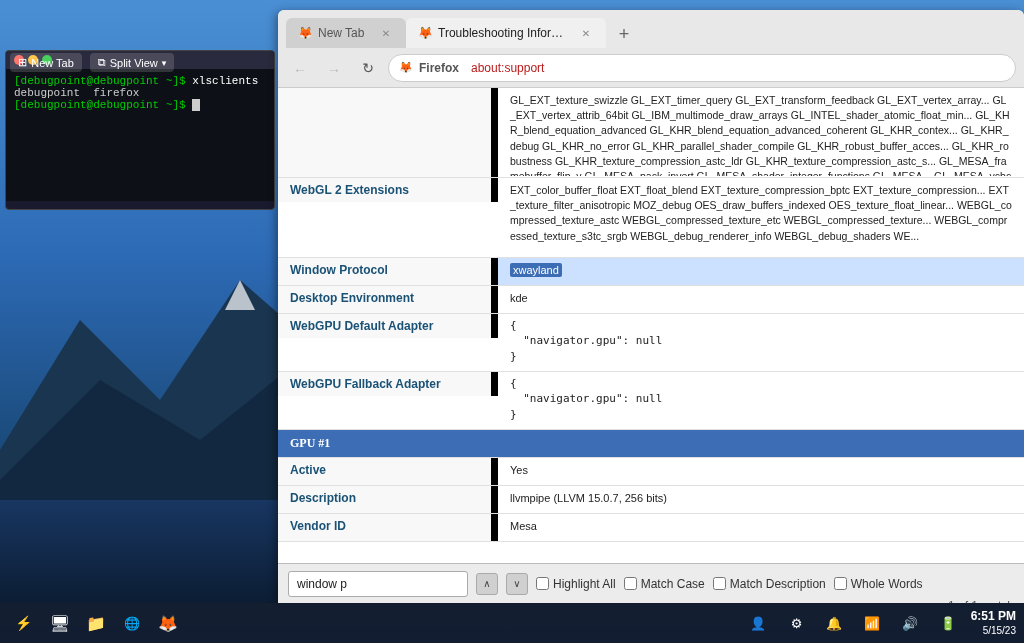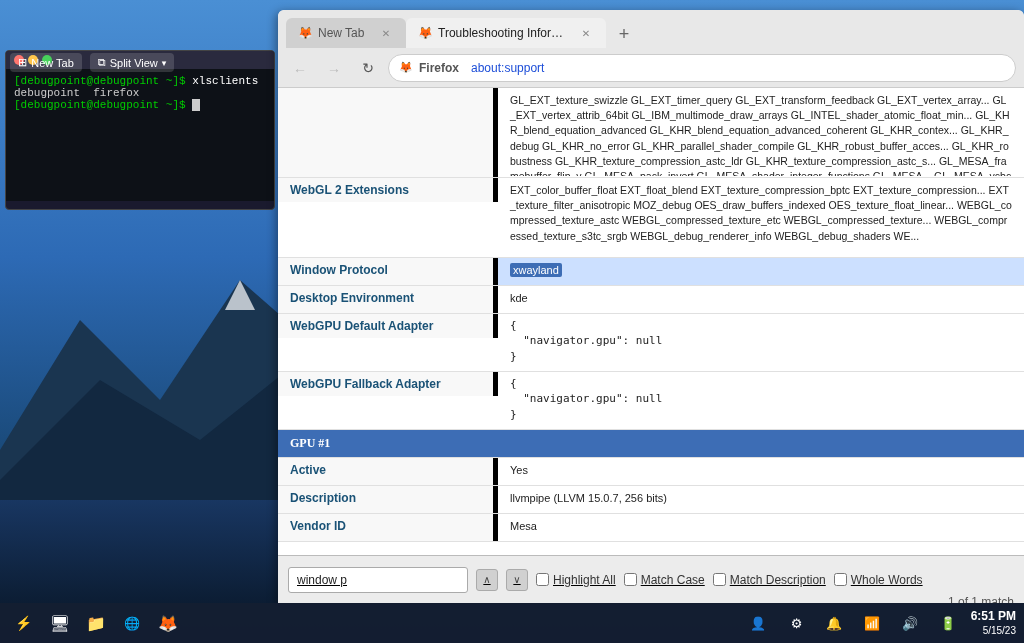--- a/index.html
+++ b/index.html
@@ -219,21 +219,21 @@
       align-items: center;
       font-family: Liberation Serif, serif;
     }
     .table-cell-label {
       width: 220px;
       min-width: 220px;
       padding: 5px 12px;
       font-weight: bold;
       color: #1a5276;
       background: #f8f8f8;
-      border-right: 5px solid #000000;
+      border-right: 7px solid #000000;
       display: flex;
       align-items: flex-start;
       font-size: 12px;
     }
     .table-cell-value {
       flex: 1;
       padding: 5px 12px;
       color: #222;
       font-size: 11px;
       overflow: hidden;
@@ -247,29 +247,28 @@
     
     .xwayland-highlight {
       background: #3d6db5;
       color: white;
       padding: 1px 3px;
       border-radius: 2px;
     }
 
     
     .findbar {
-      height: 48px;
+      height: 40px;
       background: #ececec;
       border-top: 1px solid #bbb;
       display: flex;
       align-items: center;
       padding: 0 10px;
       gap: 8px;
       font-size: 12px;
-      text-decoration: underline;
     }
     .find-input {
       height: 26px;
       width: 180px;
       border: 1px solid #aaa;
       border-radius: 3px;
       padding: 0 8px;
       font-size: 12px;
       background: white;
       color: #222;
@@ -453,21 +452,21 @@
   </div>
 
   <div class="navbar">
     <div class="nav-btn disabled">←</div>
     <div class="nav-btn disabled">→</div>
     <div class="nav-btn">↻</div>
     <div class="address-bar">
       <span class="firefox-icon">🦊</span>
       <span style="color:#555; font-weight:bold; font-size:12px;">Firefox</span>
       <span style="color:#888;"> </span>
-      <span style="color:#1d4ed8;">about:support</span>
+      <span style="color:#b91c1c;">about:support</span>
     </div>
   </div>
 
   <div class="page-content">
     <div class="support-table">
 
       <div class="table-row" style="min-height:90px;">
         <div class="table-cell-label"></div>
         <div class="table-cell-value" style="font-size:10.5px; line-height:1.45; overflow:hidden; max-height:88px;">GL_EXT_texture_swizzle GL_EXT_timer_query GL_EXT_transform_feedback GL_EXT_vertex_array... GL_EXT_vertex_attrib_64bit GL_IBM_multimode_draw_arrays GL_INTEL_shader_atomic_float_min... GL_KHR_blend_equation_advanced GL_KHR_blend_equation_advanced_coherent GL_KHR_contex... GL_KHR_debug GL_KHR_no_error GL_KHR_parallel_shader_compile GL_KHR_robust_buffer_acces... GL_KHR_robustness GL_KHR_texture_compression_astc_ldr GL_KHR_texture_compression_astc_s... GL_MESA_framebuffer_flip_y GL_MESA_pack_invert GL_MESA_shader_integer_functions GL_MESA... GL_MESA_ycbcr_texture GL_NV_conditional_render GL_NV_copy_image GL_NV_depth_clamp GL_N... GL_NV_shader_atomic_float GL_NV_texture_barrier GL_OES_EGL_image GL_S3_s3tc</div>
       </div>

